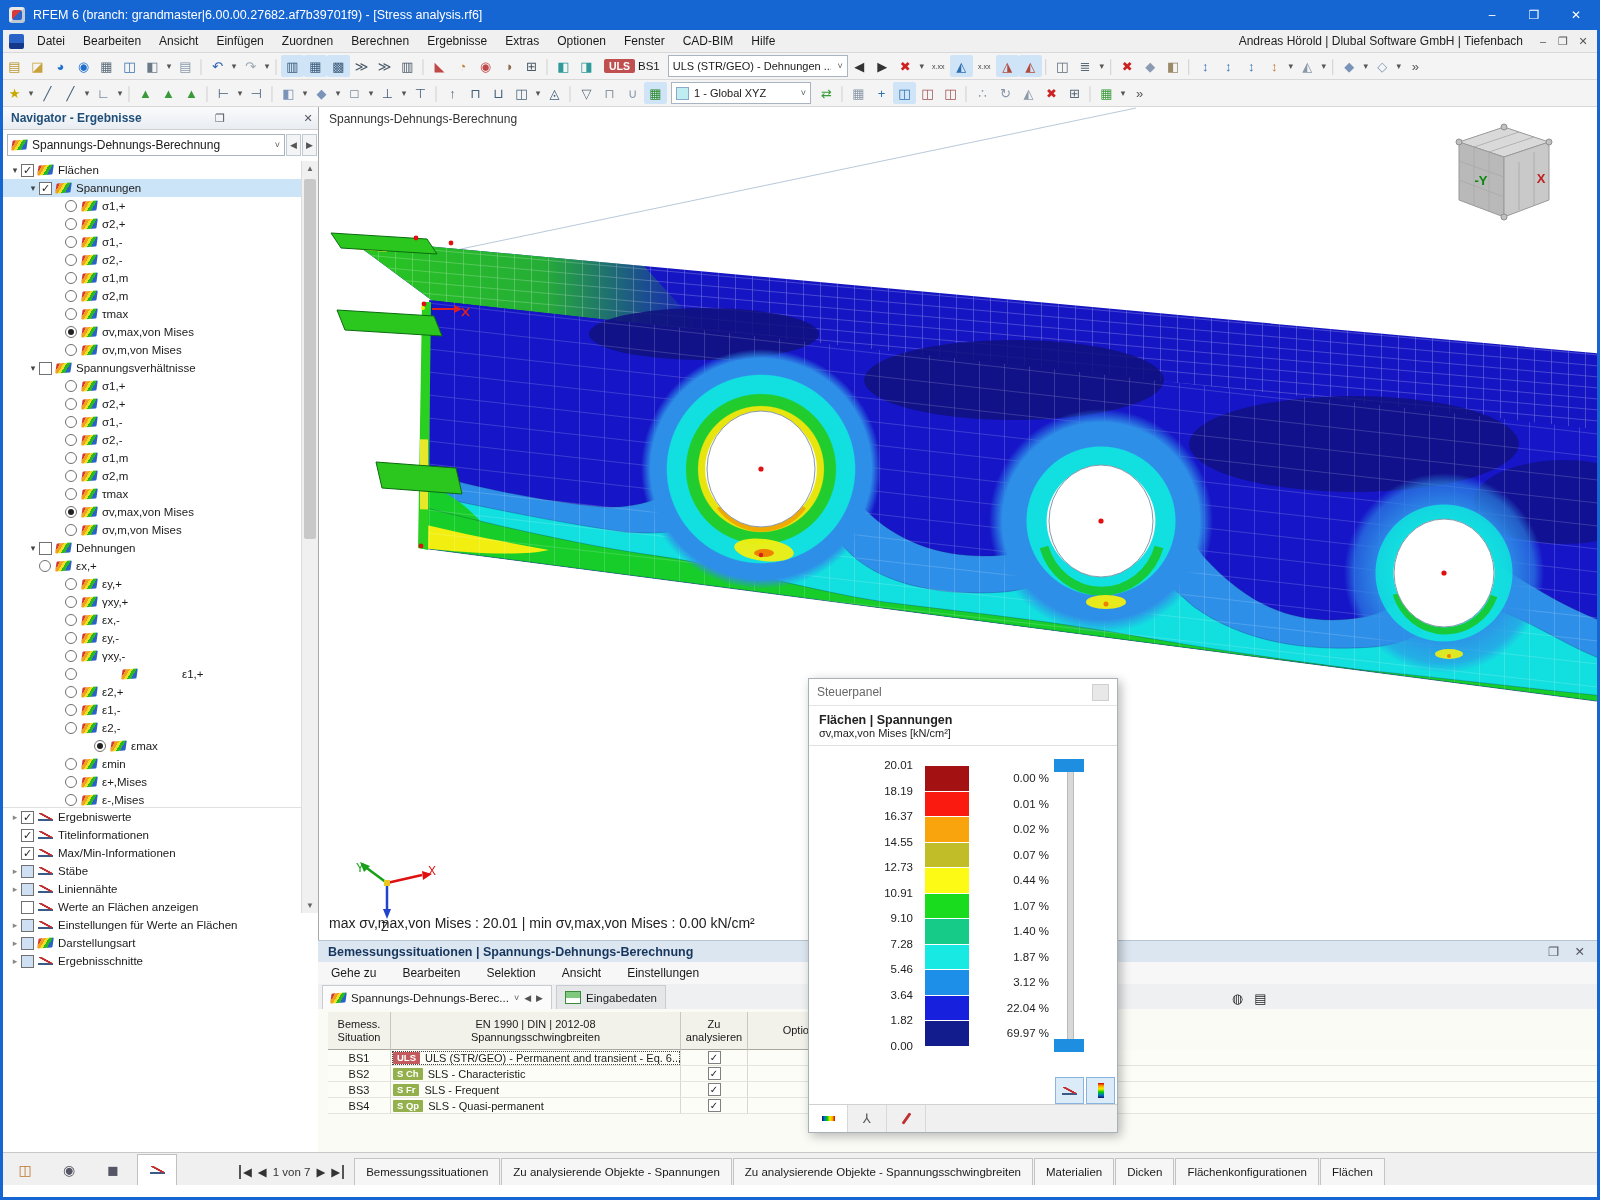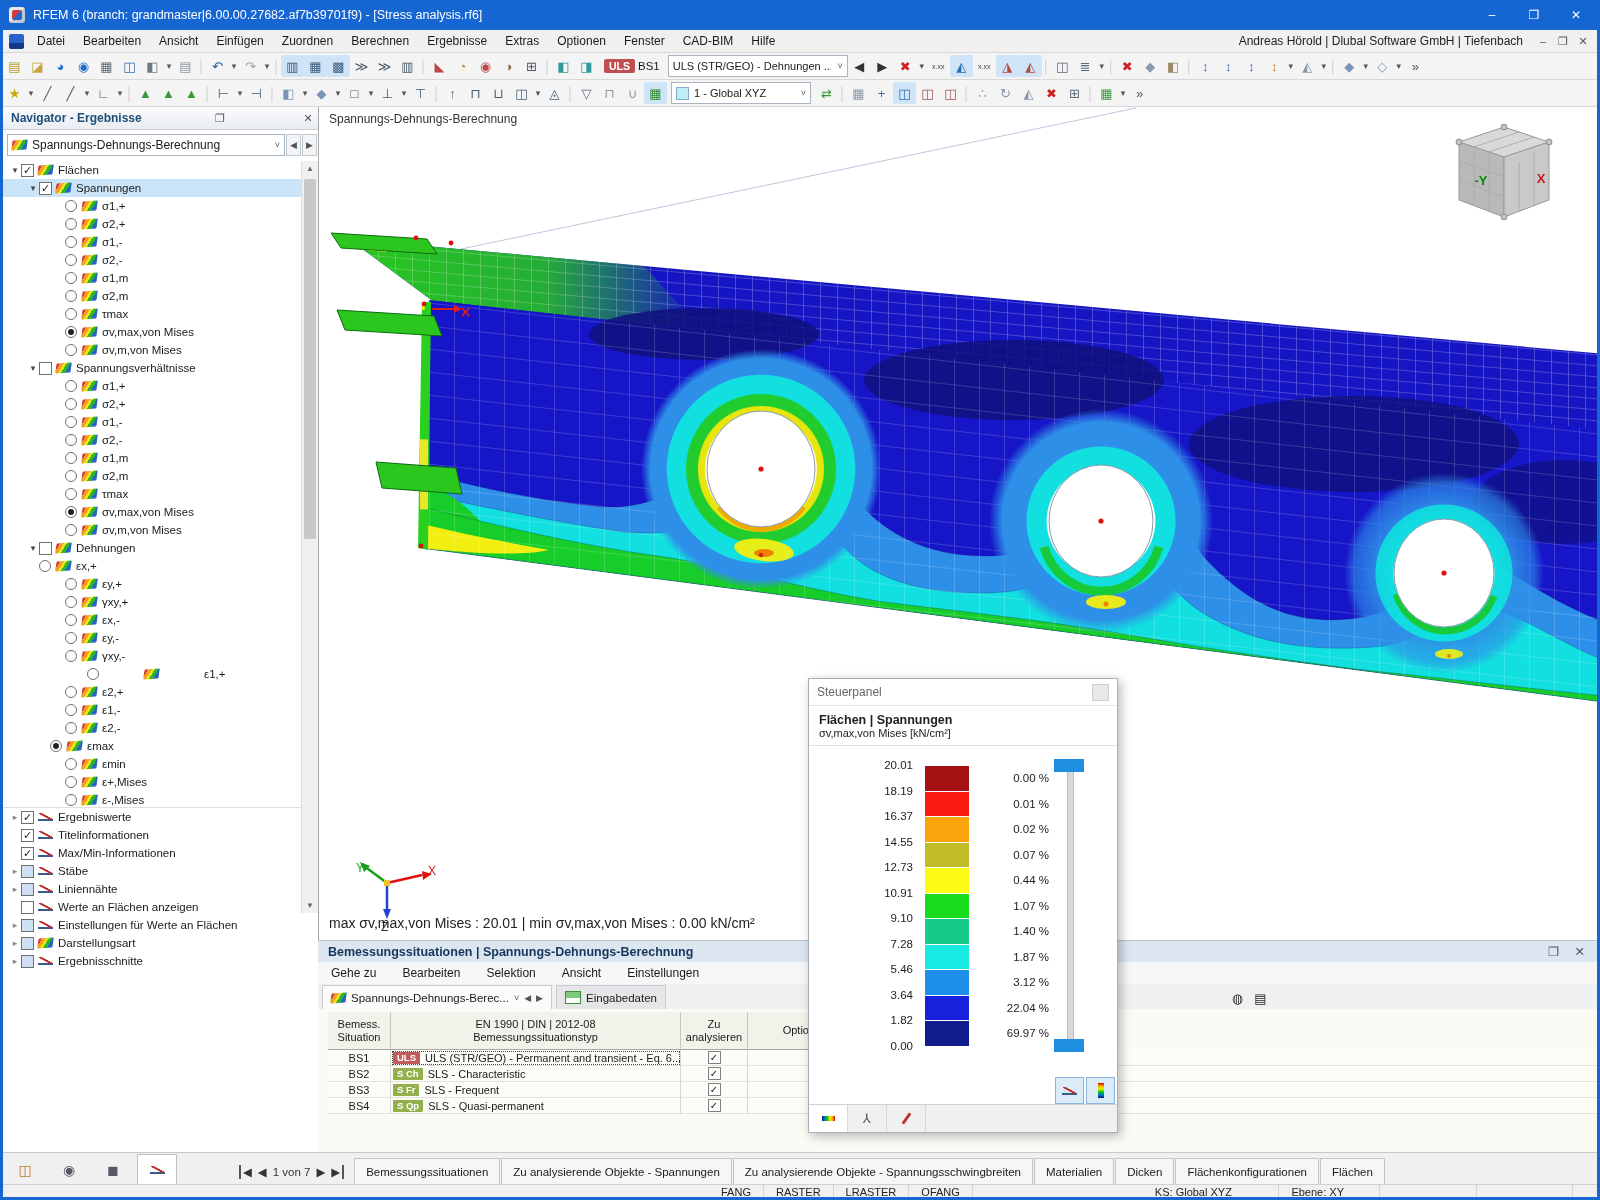--- a/index.html
+++ b/index.html
@@ -631,21 +631,21 @@
         </div>
 
         <div class="trow" style="padding-left:62px;">
           <span class="radio">
             <span class="dot" style="visibility: hidden;"></span>
           </span>
           <span class="ric"></span>
           <span>γxy,-</span>
         </div>
 
-        <div class="trow" style="padding-left:84px;gap:40px;">
+        <div class="trow" style="padding-left:62px;gap:40px;">
           <span class="radio">
             <span class="dot" style="visibility: hidden;"></span>
           </span>
           <span class="ric"></span>
           <span>ε1,+</span>
         </div>
 
         <div class="trow" style="padding-left:62px;">
           <span class="radio">
             <span class="dot" style="visibility: hidden;"></span>
@@ -663,21 +663,21 @@
         </div>
 
         <div class="trow" style="padding-left:62px;">
           <span class="radio">
             <span class="dot" style="visibility: hidden;"></span>
           </span>
           <span class="ric"></span>
           <span>ε2,-</span>
         </div>
 
-        <div class="trow" style="padding-left:47px;">
+        <div class="trow" style="padding-left:47px;margin-left:44px;">
           <span class="radio">
             <span class="dot"></span>
           </span>
           <span class="ric"></span>
           <span>εmax</span>
         </div>
 
         <div class="trow" style="padding-left:62px;">
           <span class="radio">
             <span class="dot" style="visibility: hidden;"></span>
@@ -992,21 +992,21 @@
     <span class="tb-ico">▤</span>
   </div>
 
   <div class="abs" style="left:315px;top:1009px;right:0;height:143px;background:#fbfbf6;">
     <div class="tblhead" style="left:10px;top:3px;width:63px;height:38px;">
       <span>Bemess.</span>
         <span>Situation</span>
     </div>
     <div class="tblhead" style="left:73px;top:3px;width:290px;height:38px;">
       <span>EN 1990 | DIN | 2012-08</span>
-        <span>Bemessungssituationstyp</span>
+        <span>Spannungsschwingbreiten</span>
     </div>
     <div class="tblhead" style="left:363px;top:3px;width:67px;height:38px;">
       <span>Zu</span>
         <span>analysieren</span>
     </div>
     <div class="tblhead" style="left:430px;top:3px;width:115px;height:38px;">
       <span>Optionen</span>
     </div>
 
       <div class="trowt" style="left: 10px; width: 1275px; top: 41px;">
@@ -1195,33 +1195,15 @@
       <span class="btab">Materialien</span>
 
       <span class="btab">Dicken</span>
 
       <span class="btab">Flächenkonfigurationen</span>
 
       <span class="btab">Flächen</span>
 
   </div>
 
-  <div class="abs statusbar">
-    <span style="flex:0 0 706px;height:100%;"></span>
-
-      <span class="sbitem">FANG</span>
-
-      <span class="sbitem">RASTER</span>
-
-      <span class="sbitem">LRASTER</span>
-
-      <span class="sbitem">OFANG</span>
-
-    <span style="flex:0 0 170px;"></span>
-    <span class="sbitem" style="width:125px;">KS: Global XYZ</span>
-    <span class="sbitem" style="width:85px;">Ebene: XY</span>
-    <span class="sbitem" style="width:80px;"></span>
-    <span class="sbitem" style="width:80px;"></span>
-    <span class="sbitem" style="flex:1;border-right:none;"></span>
-  </div>
   <div class="abs botborder"></div>
 
 </div>
 
 </body></html>

